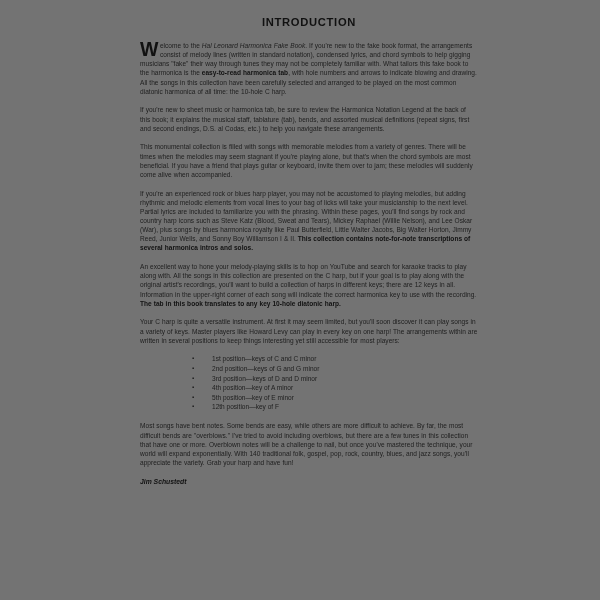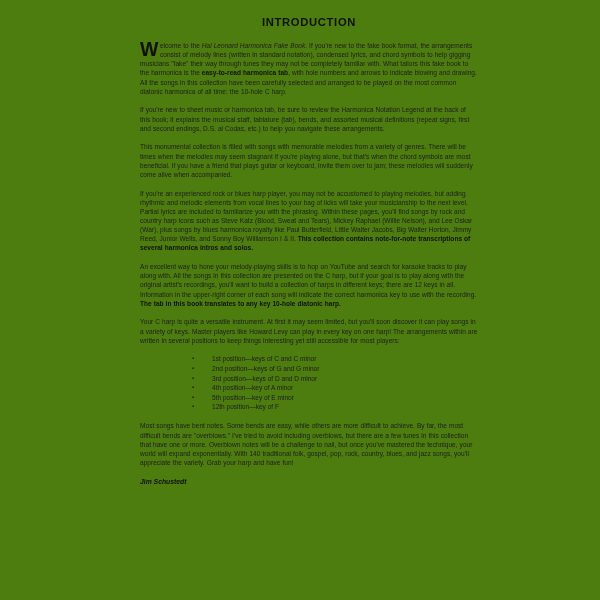--- a/index.html
+++ b/index.html
@@ -11,21 +11,21 @@
     width: 600px;
     height: 600px;
     font-family: "Liberation Sans", sans-serif;
     color: #1a1a1a;
     overflow: hidden;
   }
   .page {
     position: relative;
     width: 600px;
     height: 600px;
-    background: #4d7c0f;
+    background: #737373;
     box-sizing: border-box;
   }
   .content {
     position: absolute;
     left: 140px;
     top: 16px;
     width: 338px;
   }
   .doc-title {
     font-size: 11.2px;

